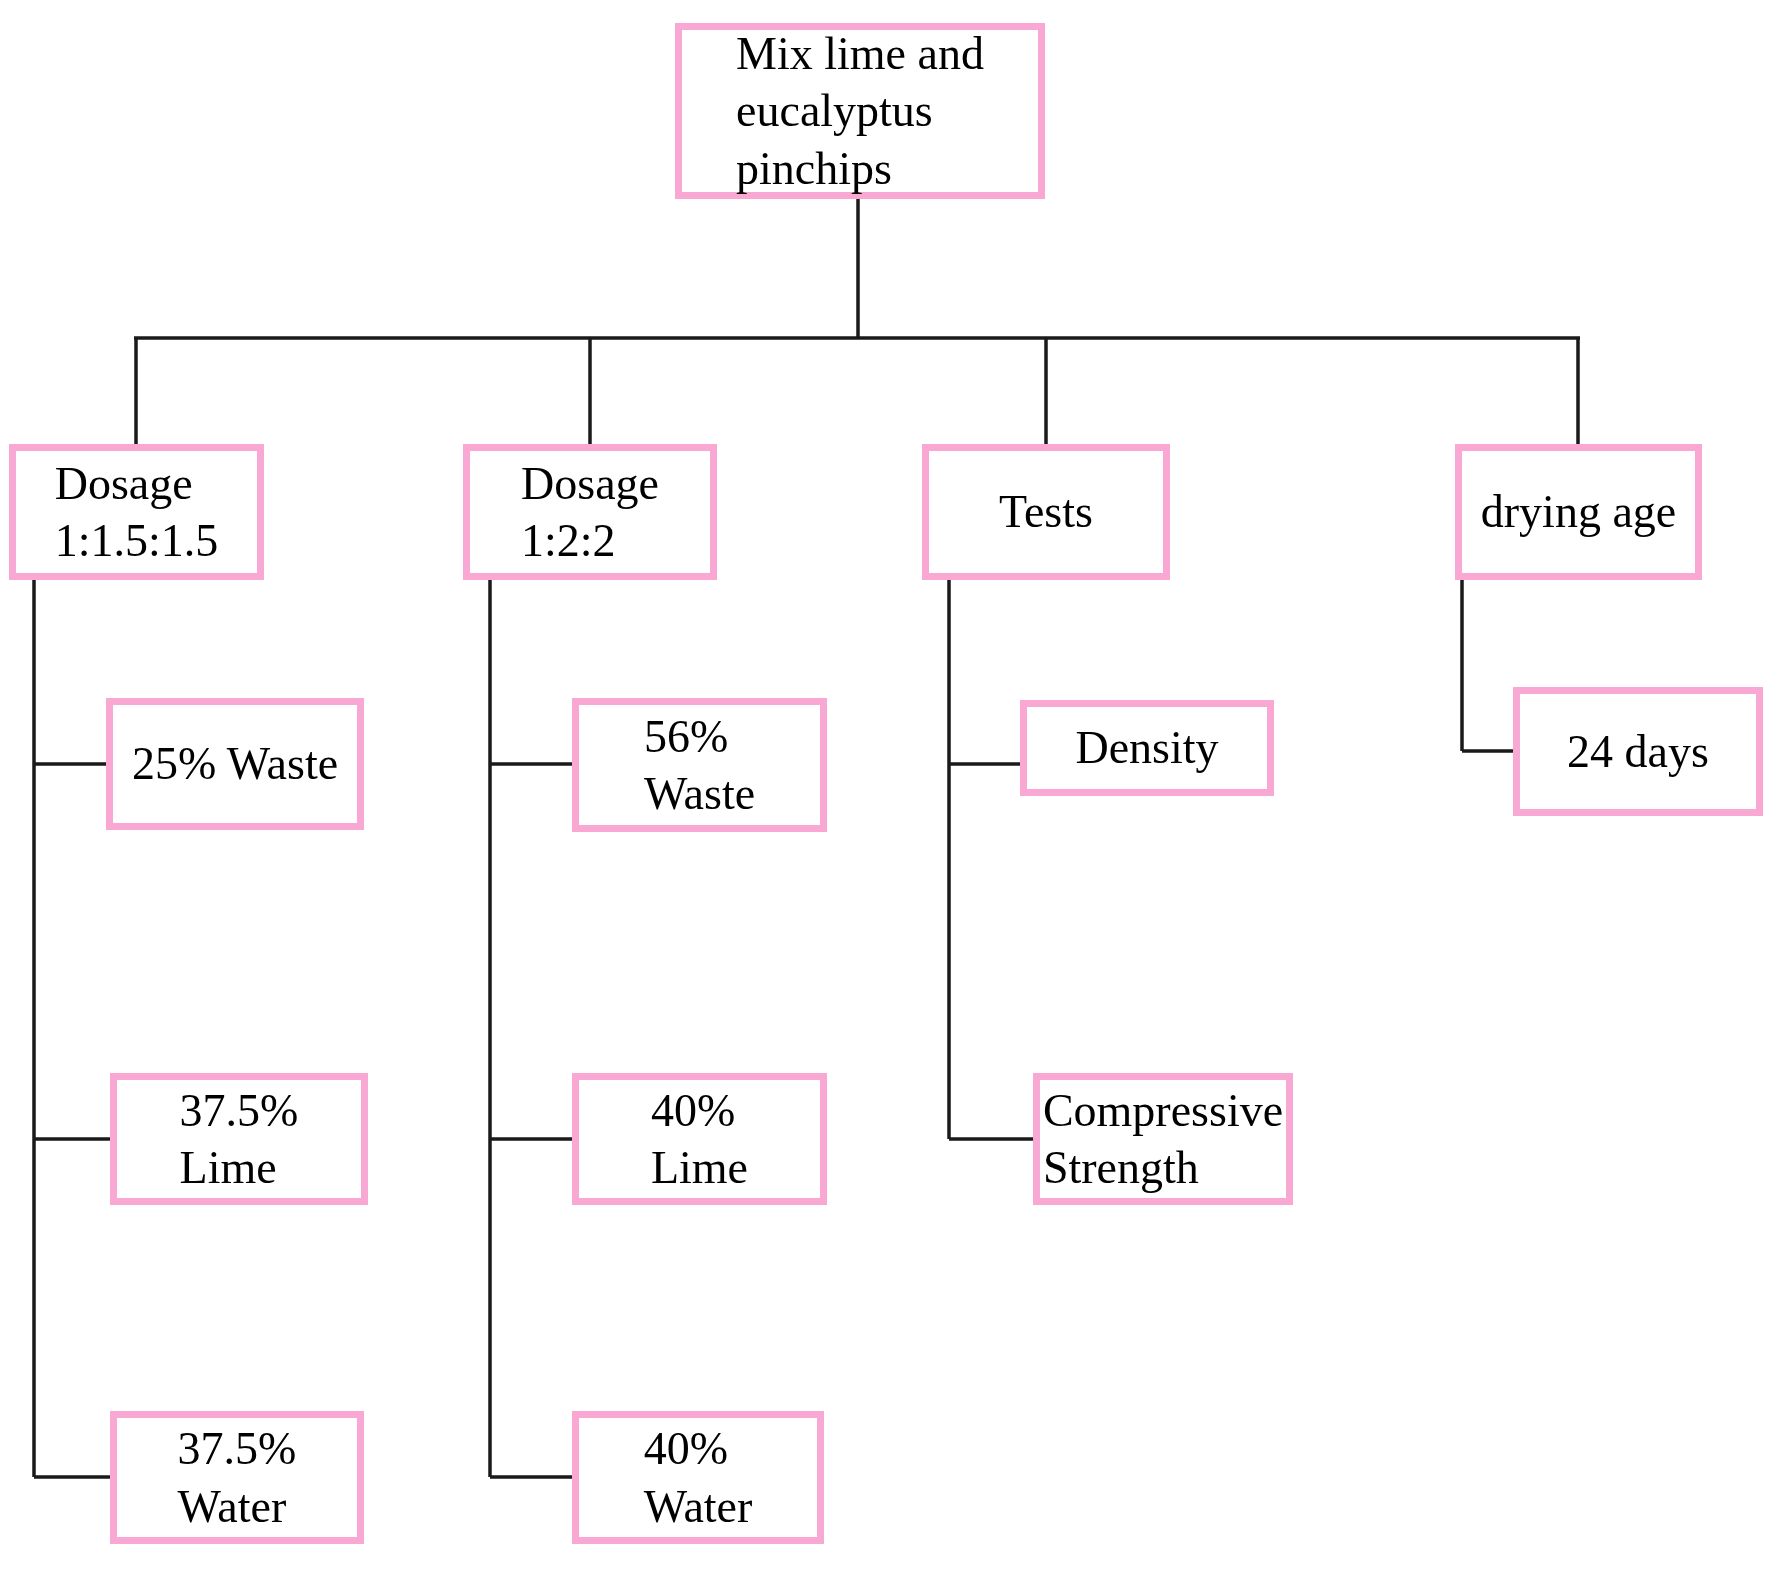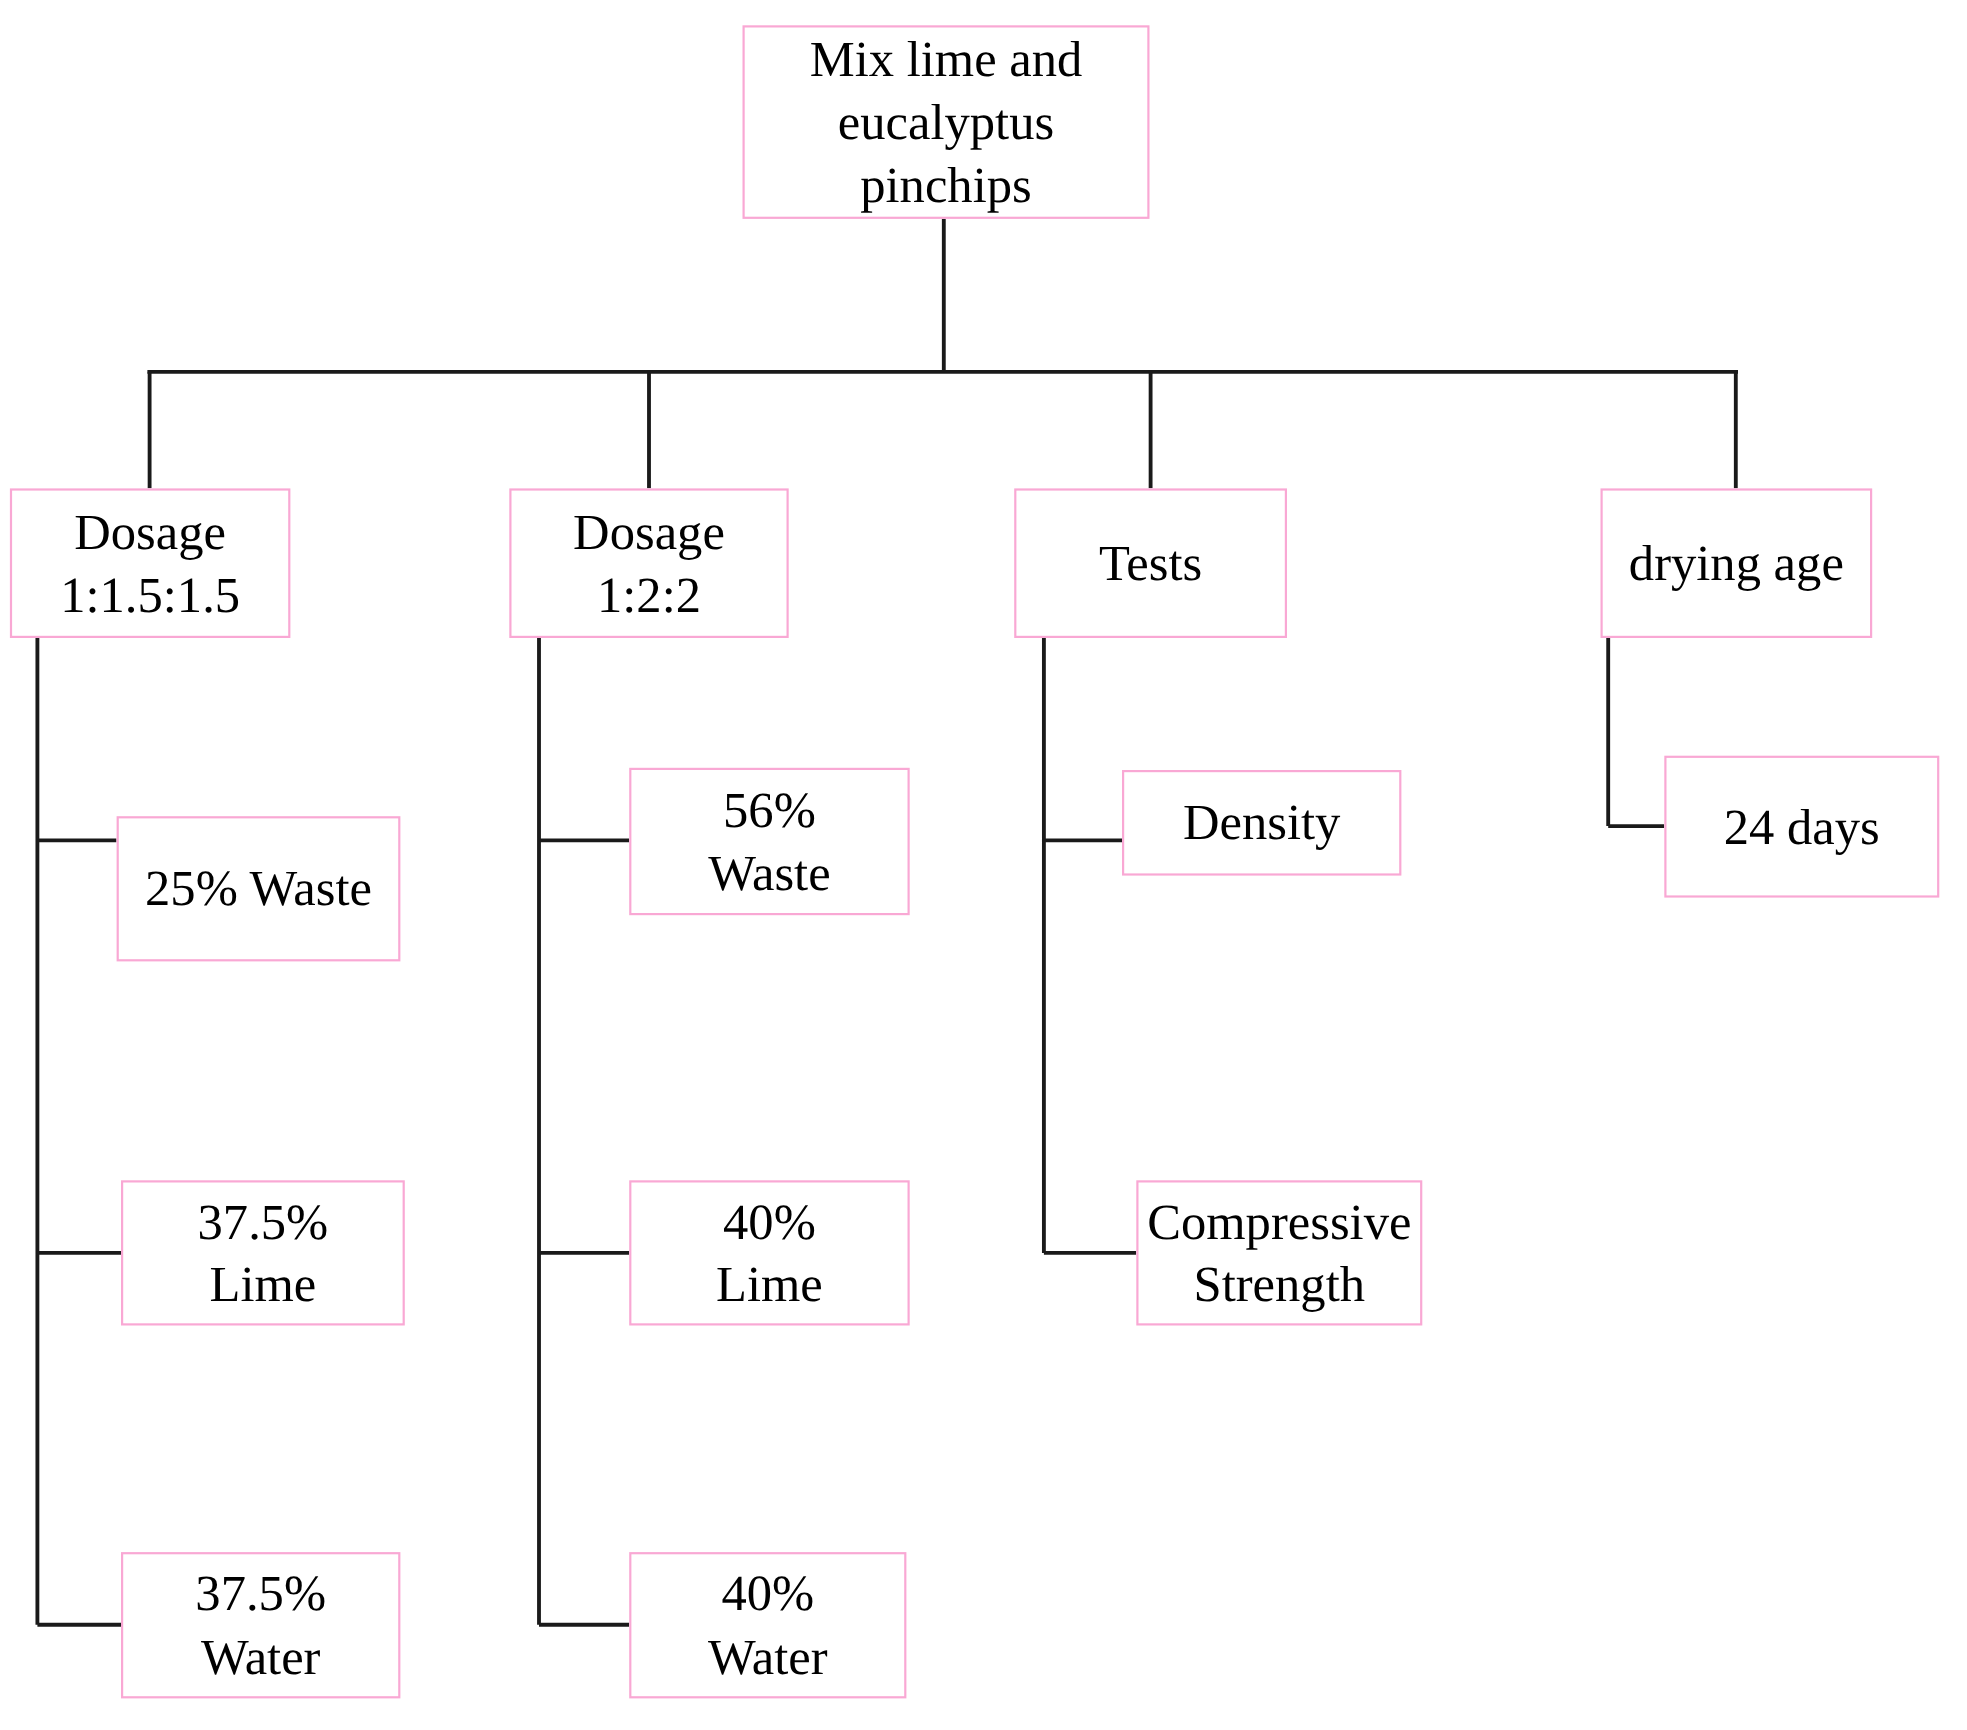--- a/index.html
+++ b/index.html
@@ -24,26 +24,26 @@
     height: 1573px;
   }
   #connector-layer path {
     stroke: #1a1a1a;
     stroke-width: 3.5;
     fill: none;
   }
   .node {
     position: absolute;
     box-sizing: border-box;
-    border: 2px solid #f9a8d4;
+    border: 7px solid #f9a8d4;
     background: #ffffff;
     display: flex;
     align-items: center;
     justify-content: center;
-    text-align: center;
+    text-align: left;
     white-space: pre-line;
     font-size: 46px;
     line-height: 1.25;
     color: #000000;
   }
 </style>
 </head>
 <body>
 
 <div id="canvas">
@@ -68,21 +68,21 @@
   <div class="node" style="left:9px; top:444px; width:255px; height:136px;">Dosage
 1:1.5:1.5</div>
 
   <div class="node" style="left:463px; top:444px; width:254px; height:136px;">Dosage
 1:2:2</div>
 
   <div class="node" style="left:1455px; top:444px; width:247px; height:136px;">drying age</div>
 
   <div class="node" style="left:922px; top:444px; width:248px; height:136px;">Tests</div>
 
-  <div class="node" style="left:106px; top:698px; width:258px; height:132px;margin-top:44px;">25% Waste</div>
+  <div class="node" style="left:106px; top:698px; width:258px; height:132px;">25% Waste</div>
 
   <div class="node" style="left:572px; top:698px; width:255px; height:134px;">56%
 Waste</div>
 
   <div class="node" style="left:1020px; top:700px; width:254px; height:96px;">Density</div>
 
   <div class="node" style="left:1513px; top:687px; width:250px; height:129px;">24 days</div>
 
   <div class="node" style="left:110px; top:1073px; width:258px; height:132px;">37.5%
 Lime</div>

